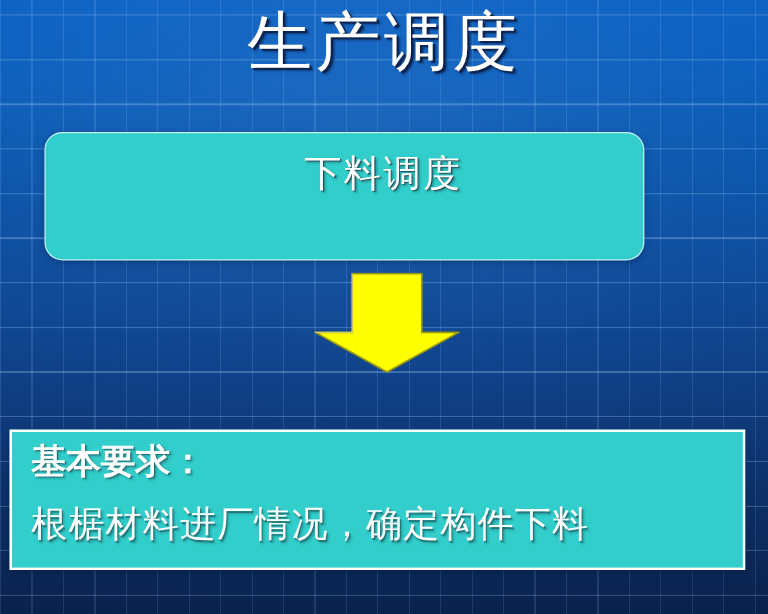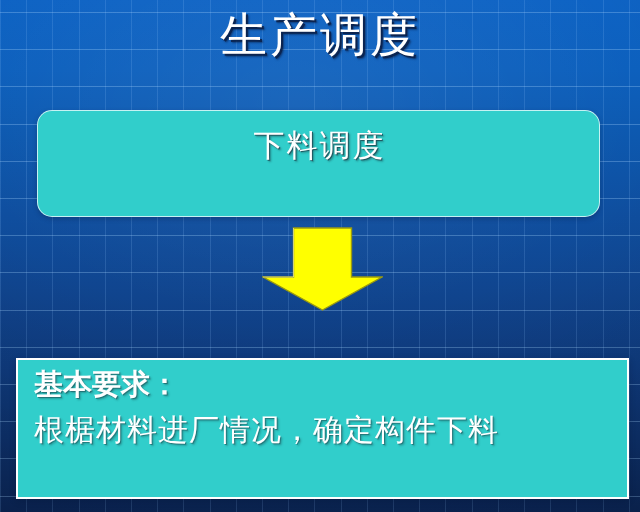--- a/index.html
+++ b/index.html
@@ -61,36 +61,36 @@
   }
 
   
   .slide-title {
     position: absolute;
     left: 0;
     top: 4px;
     width: 640px;
     text-align: center;
     font-family: "DejaVu Serif", "Liberation Serif", serif;
-    font-size: 47px;
+    font-size: 54px;
     line-height: 62px;
     letter-spacing: 3px;
     color: #ffffff;
     text-shadow:
        2px 2px 0 rgba(10,30,70,0.85),
        3px 3px 2px rgba(8,24,60,0.55);
     white-space: nowrap;
   }
 
   
   .box-round {
     position: absolute;
     left: 37px;
     top: 110px;
-    width: 563px;
+    width: 500px;
     height: 107px;
     box-sizing: border-box;
     background: #31cecb;
     border-radius: 15px;
     border: 1px solid rgba(225,248,250,0.85);
     box-shadow: 0 2px 5px rgba(4,20,50,0.28);
   }
   .box-round-label {
     position: absolute;
     left: 0;
@@ -114,24 +114,24 @@
     left: 262px;
     top: 227px;
     width: 121px;
     height: 84px;
   }
   .arrow-down svg { display: block; }
 
   
   .box-note {
     position: absolute;
-    left: 16px;
+    left: 8px;
     top: 358px;
     width: 613px;
-    height: 141px;
+    height: 117px;
     box-sizing: border-box;
     background: #31cecb;
     border: 2px solid #ffffff;
     box-shadow: 0 2px 6px rgba(4,20,50,0.3);
   }
   .note-inner {
     position: absolute;
     left: 16px;
     top: 2px;
     right: 8px;
@@ -151,21 +151,21 @@
   .note-body {
     font-family: "DejaVu Serif", "Liberation Serif", serif;
     font-size: 30px;
     line-height: 45px;
     color: #ffffff;
     letter-spacing: 1px;
     text-shadow:
        1px 1px 0 rgba(30,80,85,0.55),
        2px 2px 2px rgba(20,60,65,0.35);
   }
-  .note-body-line { white-space: nowrap; }
+  .note-body-line { white-space: nowrap; margin-top: 8px; }
 </style>
 </head>
 <body>
 
 <div id="slide">
 
   <div class="grid-v"></div>
   <div class="grid-h"></div>
   <div class="vignette"></div>
 

